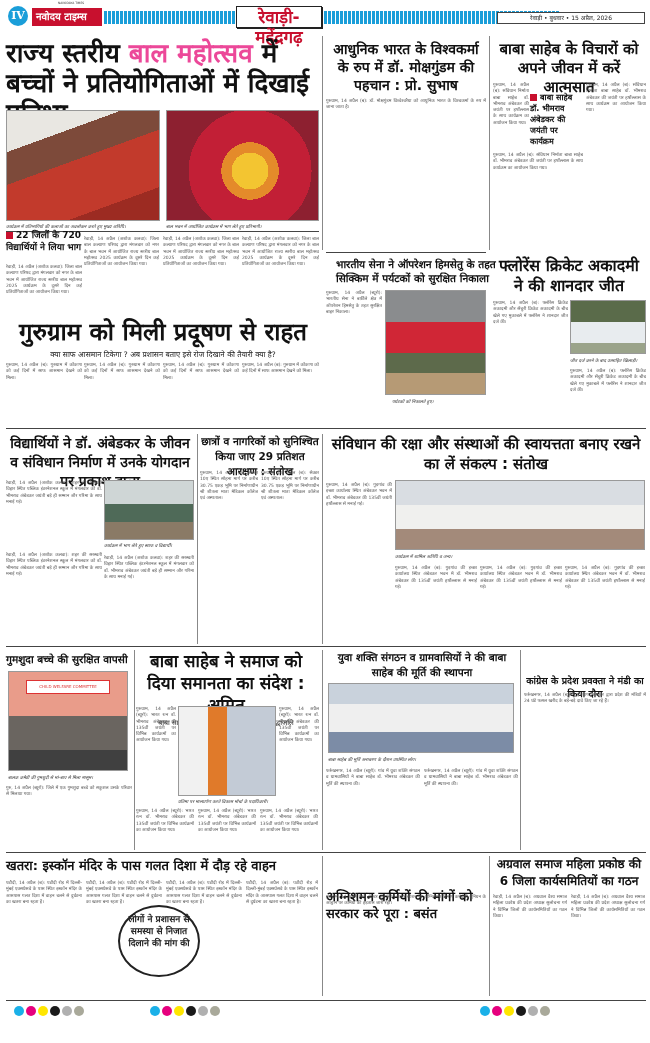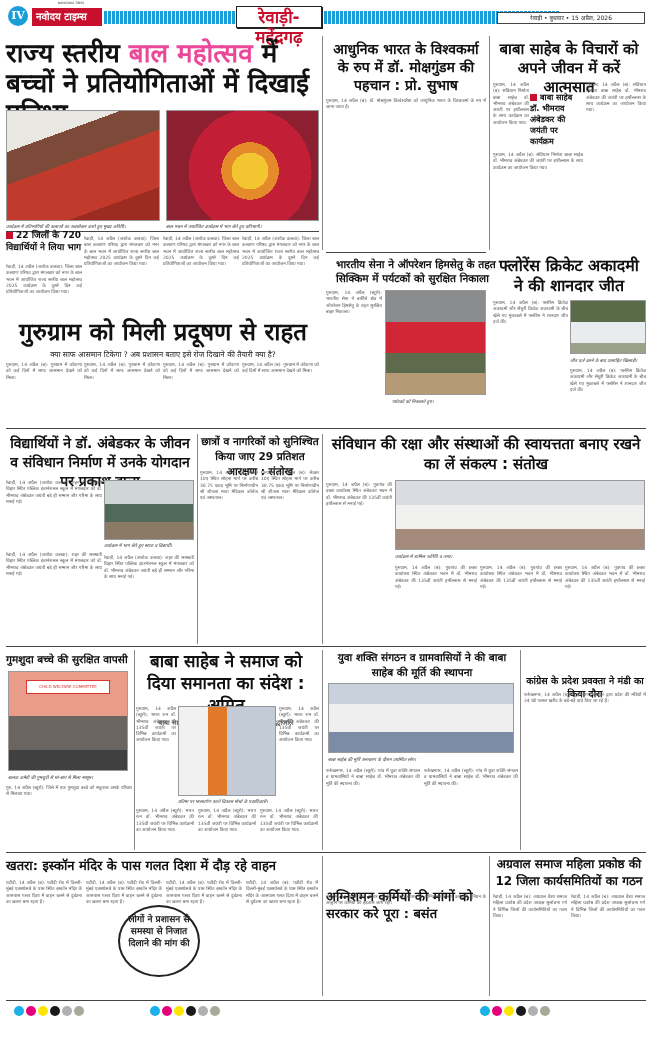--- a/index.html
+++ b/index.html
@@ -140,21 +140,21 @@
 <div class="abs txt" style="left:86px;top:880px;width:76px;height:112px;">पटौदी, 14 अप्रैल (ब): पटौदी रोड़ में दिल्ली-मुंबई एक्सप्रेसवे के पास स्थित इस्कॉन मंदिर के आसपास गलत दिशा में वाहन चलने से दुर्घटना का खतरा बना रहता है।</div>
 <div class="abs txt" style="left:166px;top:880px;width:76px;height:112px;">पटौदी, 14 अप्रैल (ब): पटौदी रोड़ में दिल्ली-मुंबई एक्सप्रेसवे के पास स्थित इस्कॉन मंदिर के आसपास गलत दिशा में वाहन चलने से दुर्घटना का खतरा बना रहता है।</div>
 <div class="abs txt" style="left:246px;top:880px;width:72px;height:112px;">पटौदी, 14 अप्रैल (ब): पटौदी रोड़ में दिल्ली-मुंबई एक्सप्रेसवे के पास स्थित इस्कॉन मंदिर के आसपास गलत दिशा में वाहन चलने से दुर्घटना का खतरा बना रहता है।</div>
 <div class="abs box-circle" style="left:118px;top:905px;width:82px;height:72px;">लोगों ने प्रशासन से समस्या से निजात दिलाने की मांग की</div>
 
 <div class="abs vr" style="left:322px;top:856px;height:140px;"></div>
 <div class="abs hl" style="left:326px;top:856px;width:160px;font-size:13px;line-height:17px;text-align:left;margin-top:32px;">अग्निशमन कर्मियों की मांगों को सरकार करे पूरा : बसंत</div>
 <div class="abs txt" style="left:326px;top:894px;width:160px;height:100px;">गुरुग्राम, 14 अप्रैल (ब): सेक्टर 29 स्थित फायर स्टेशन पर अग्निशमन विभाग कर्मचारी यूनियन के आह्वान पर कर्मियों की हड़ताल जारी रही।</div>
 
 <div class="abs vr" style="left:489px;top:856px;height:140px;"></div>
-<div class="abs hl" style="left:493px;top:856px;width:152px;font-size:12px;line-height:17px;text-align:center;">अग्रवाल समाज महिला प्रकोष्ठ की 12 जिला कार्यसमितियों का गठन</div>
+<div class="abs hl" style="left:493px;top:856px;width:152px;font-size:12px;line-height:17px;text-align:center;">अग्रवाल समाज महिला प्रकोष्ठ की 6 जिला कार्यसमितियों का गठन</div>
 <div class="abs txt" style="left:493px;top:894px;width:74px;height:100px;">रेवाड़ी, 14 अप्रैल (ब): अग्रवाल वैश्य समाज महिला प्रकोष्ठ की प्रदेश अध्यक्ष सुलोचना गर्ग ने विभिन्न जिलों की कार्यसमितियों का गठन किया।</div>
 <div class="abs txt" style="left:571px;top:894px;width:74px;height:100px;">रेवाड़ी, 14 अप्रैल (ब): अग्रवाल वैश्य समाज महिला प्रकोष्ठ की प्रदेश अध्यक्ष सुलोचना गर्ग ने विभिन्न जिलों की कार्यसमितियों का गठन किया।</div>
 
 <div class="abs rule" style="left:6px;top:1000px;width:640px;"></div>
 <div class="abs reg" style="left:14px;top:1006px;">
   <span style="background:#1ab0e8"></span>
   <span style="background:#e6007e"></span>
   <span style="background:#ffe600"></span>
   <span style="background:#1a1a1a"></span>
   <span style="background:#b0b0b0"></span>

